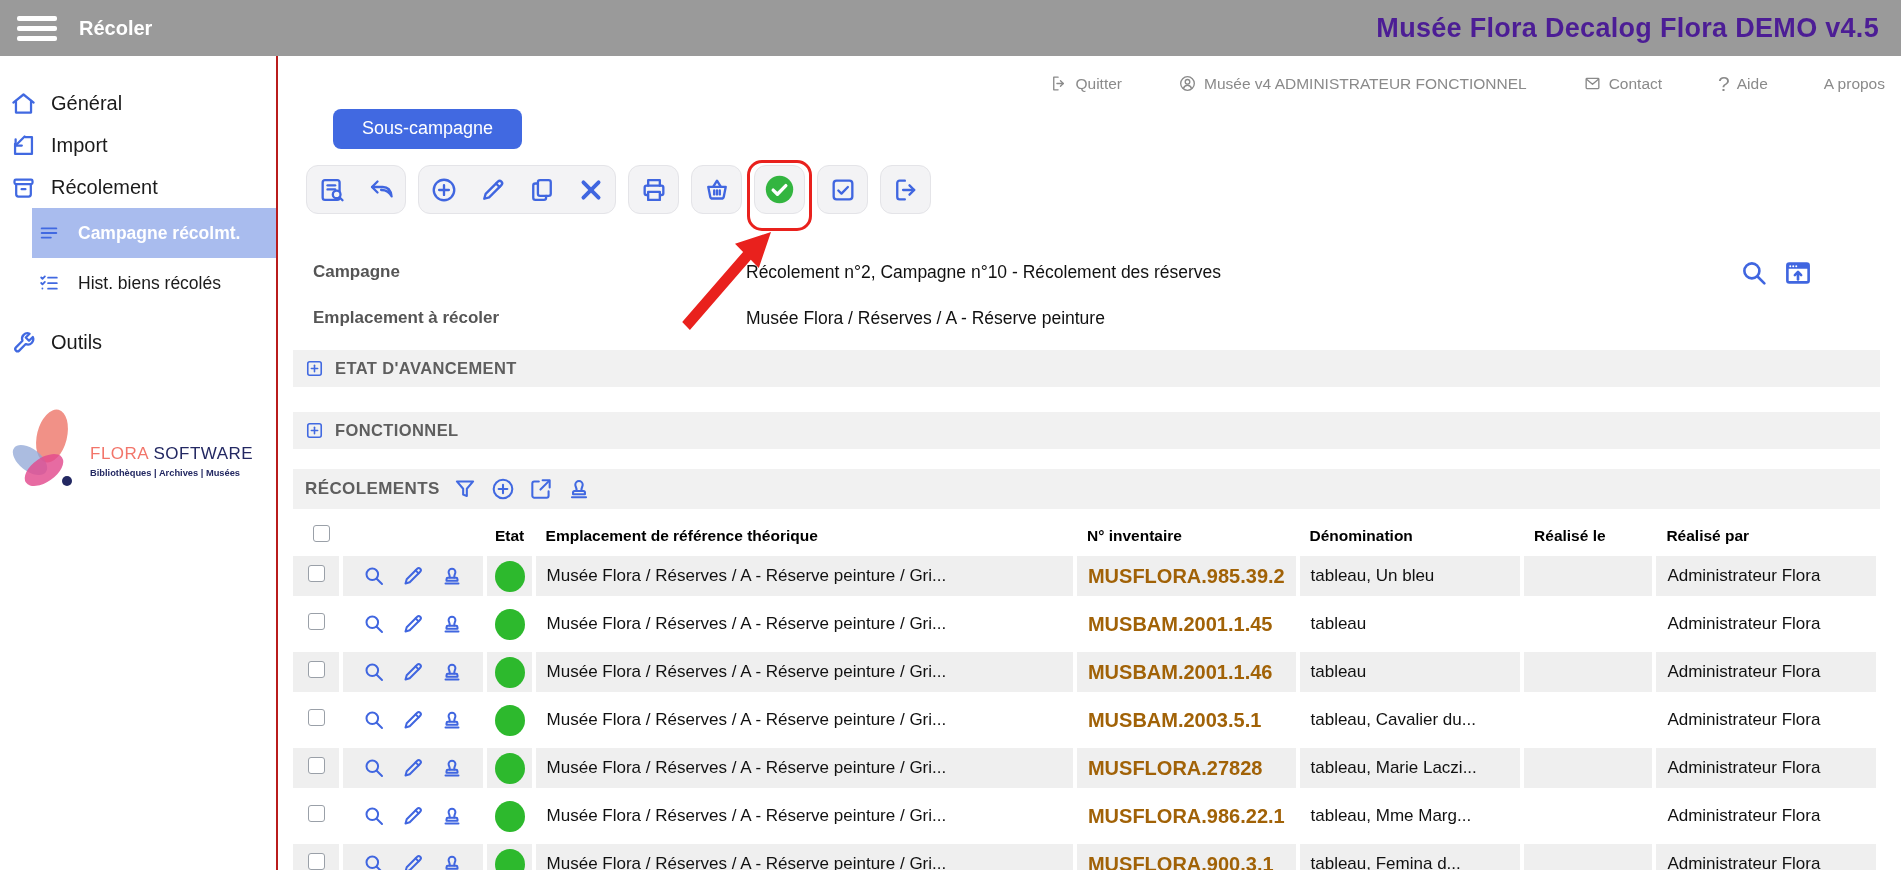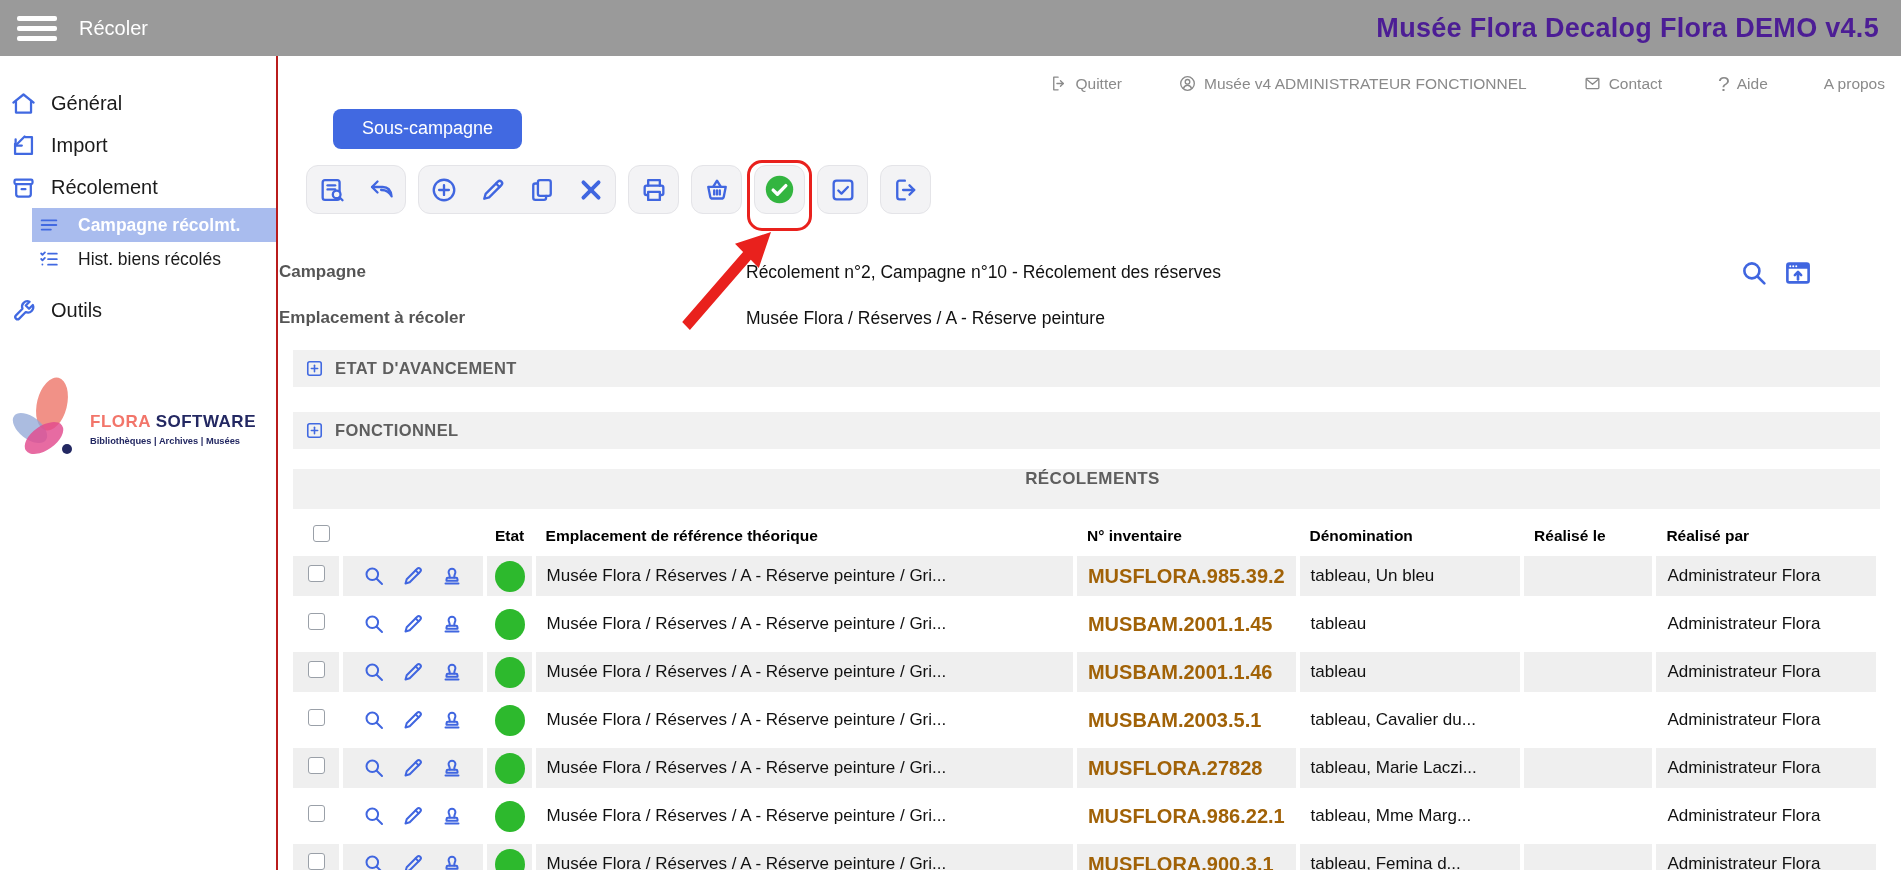--- a/index.html
+++ b/index.html
@@ -4,39 +4,39 @@
 <style>
   * { margin:0; padding:0; box-sizing:border-box; }
   html,body { width:1901px; height:870px; background:#fff; font-family:"Liberation Sans", sans-serif; }
   .app { position:relative; width:1901px; height:870px; overflow:hidden; background:#fff; }
 
   
   header.topbar { position:absolute; top:0; left:0; right:0; height:56px; background:#9A9A9A;
     display:flex; align-items:center; }
   .burger { width:40px; margin-left:17px; cursor:pointer; }
   .burger i { display:block; height:5px; background:#fff; border-radius:2px; margin:5px 0; }
-  .hdr-label { color:#fff; font-size:20px; margin-left:22px; }
+  .hdr-label { color:#fff; font-size:20px; margin-left:22px;font-weight:bold; }
   .hdr-title { color:#4c1d95; font-size:27px; font-weight:bold; margin-left:auto; margin-right:22px; letter-spacing:.3px; }
 
   
   aside.sidebar { position:absolute; top:56px; left:0; width:278px; bottom:0; background:#fff;
     border-right:2px solid #b91c1c; }
   .nav { padding-top:26px; }
   .nav-item { display:flex; align-items:center; gap:14px; height:42px; padding-left:10px;
     font-size:20px; color:#1b1b1b; cursor:pointer; }
   .nav-item svg { width:27px; height:27px; stroke:#4169E1; fill:none; stroke-width:2; stroke-linecap:round; stroke-linejoin:round; flex:0 0 auto; }
-  .nav-sub { height:34px; padding-left:38px; gap:18px; font-size:17.5px; }
+  .nav-sub { height:50px; padding-left:38px; gap:18px; font-size:17.5px; }
   .nav-sub svg { width:22px; height:22px; }
   .nav-sub.selected { background:#A9BCEE; margin-left:32px; padding-left:6px; color:#fff; font-weight:bold; }
   .nav-outils { margin-top:10px; height:48px; }
 
   .logo { position:relative; margin-top:36px; height:112px; }
   .logo-petals { position:absolute; left:8px; top:0; }
   .logo-text { position:absolute; left:90px; top:42px; }
-  .logo-line1 { font-size:17px; font-weight:bold; letter-spacing:.5px; }
+  .logo-line1 { font-size:17px; font-weight:normal; letter-spacing:.5px; }
   .logo-flora { color:#F2756A; }
   .logo-soft { color:#232862; }
   .logo-tag { margin-top:4px; font-size:9.3px; font-weight:bold; color:#232862; }
   .logo-dot { position:absolute; left:62px; top:74px; width:10px; height:10px; border-radius:50%; background:#232862; }
 
   
   main.content { position:absolute; top:56px; left:279px; right:0; bottom:0; background:#fff; }
 
   .utility { display:flex; justify-content:flex-end; gap:56px;
     padding:18px 16px 0 0; color:#8A8A8A; font-size:15.5px; }
@@ -52,32 +52,32 @@
   .tb-btn { width:49px; height:47px; display:flex; align-items:center; justify-content:center; cursor:pointer; }
   .tb-btn svg { width:28px; height:28px; stroke:#4066E0; fill:none; stroke-width:2; stroke-linecap:round; stroke-linejoin:round; }
   .tb-validate-wrap { position:relative; }
   .red-ring { position:absolute; left:-8px; top:-6px; right:-8px; bottom:-18px;
     border:3px solid #E9211D; border-radius:15px; pointer-events:none; }
 
   .annot-arrow { position:absolute; left:392px; top:158px; width:115px; height:135px; pointer-events:none; z-index:5; }
 
   .fields { position:relative; margin-top:44px; }
   .field-row { display:flex; height:28px; align-items:center; margin-bottom:18px; }
-  .field-label { width:467px; font-size:17px; font-weight:bold; color:#555; }
+  .field-label { width:467px; padding-left:34px; font-size:17px; font-weight:bold; color:#555; }
   .field-value { font-size:17.5px; color:#111; }
   .field-icons { position:absolute; right:88px; top:0; display:flex; gap:14px; }
   .field-icons svg { width:30px; height:30px; stroke:#4066E0; fill:none; stroke-width:2.1; stroke-linecap:round; stroke-linejoin:round; cursor:pointer; }
 
   .bar { display:flex; align-items:center; gap:11px; height:37px; background:#F1F1F1;
     margin:0 21px 0 14px; padding-left:12px; }
   .bar-etat { margin-top:0; }
   .bar-desc { margin-top:25px; }
   .bar-title { font-size:16.5px; font-weight:bold; color:#5E5E5E; letter-spacing:.4px; }
   .bar svg.plus-sq { width:19px; height:19px; stroke:#4169E1; fill:none; stroke-width:2; stroke-linecap:round; cursor:pointer; }
-  .bar-recol { margin-top:20px; height:40px; gap:10px;flex-direction:column; }
+  .bar-recol { margin-top:20px; height:40px; gap:10px; }
   .bar-recol .bar-title { font-size:17px; }
   .bar-recol svg.r-ic { width:26px; height:26px; stroke:#4169E1; fill:none; stroke-width:1.9; stroke-linecap:round; stroke-linejoin:round; cursor:pointer; margin-left:2px; }
 
   
   table.recol { margin-left:10px; width:1591px; border-collapse:separate; border-spacing:4px 8px; table-layout:fixed; margin-top:4px; }
   .recol th { font-size:15.5px; font-weight:bold; color:#000; text-align:left; padding:4px 0 2px 10px; white-space:nowrap; overflow:hidden; }
   .recol th.center { text-align:center; padding-left:0; }
   .recol td { height:40px; vertical-align:middle; font-size:17px; color:#111; white-space:nowrap; overflow:hidden; }
   .recol tr.odd td { background:#EFEFEF; }
   .c-pad { padding-left:11px; }

